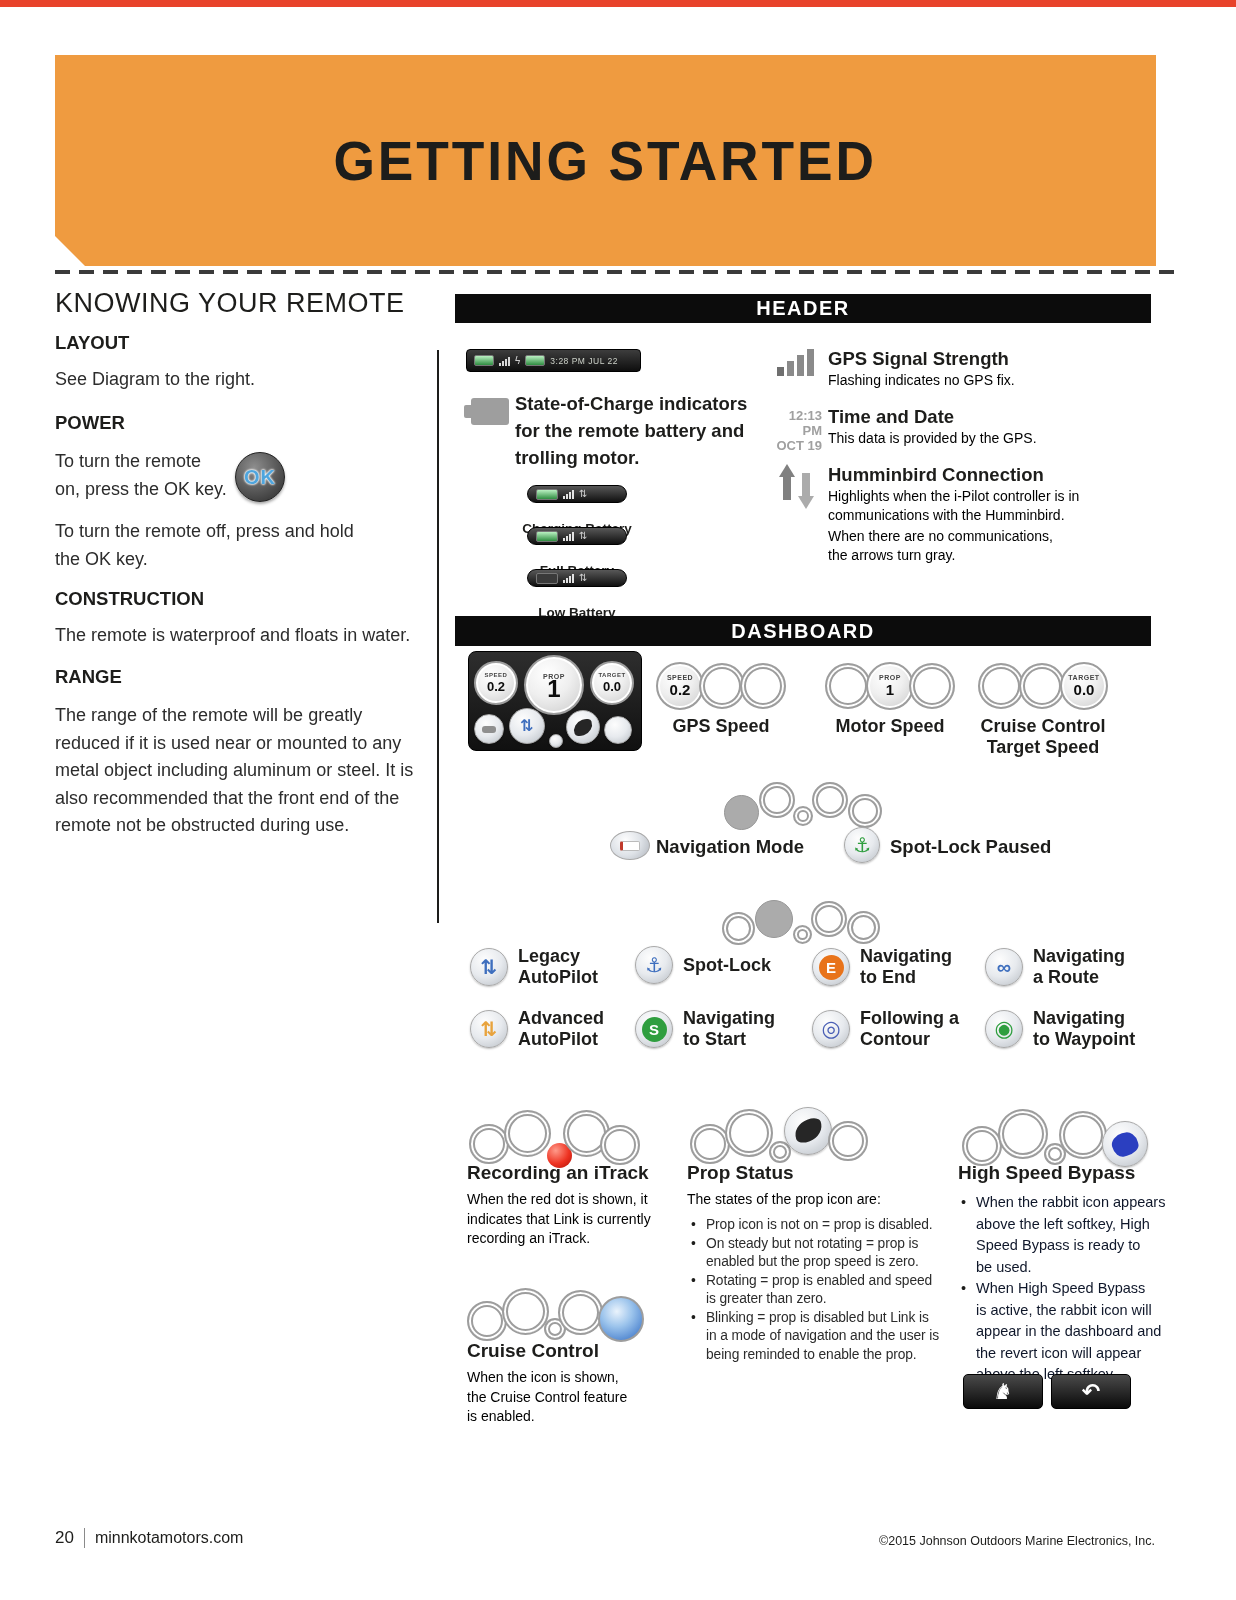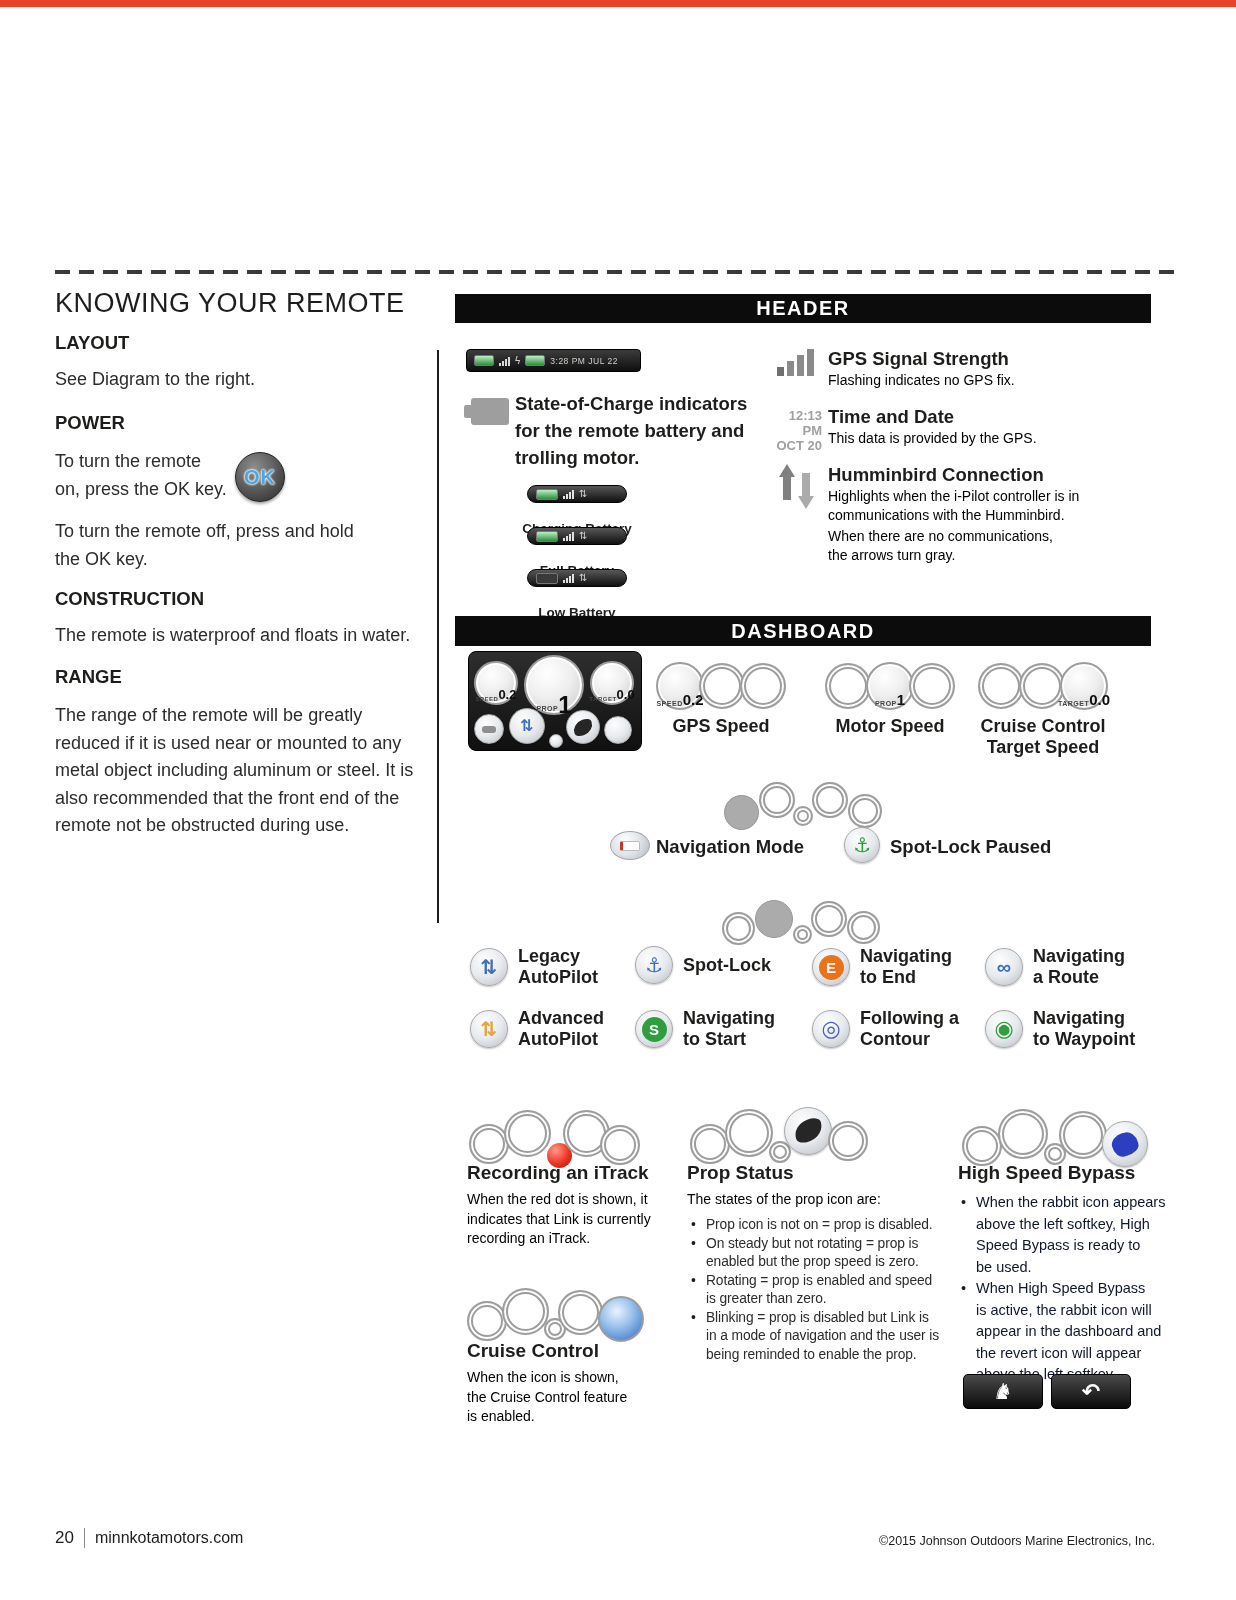--- a/index.html
+++ b/index.html
@@ -79,21 +79,21 @@
 
   
   .ring{box-sizing:border-box;border-radius:50%;background:#fff;border:2px solid #9d9d9d;
         box-shadow:inset 0 0 0 2px #fff,inset 0 0 0 4px #9d9d9d;}
   .fillc{border-radius:50%;background:#ababab;border:1px solid #979797;box-sizing:border-box;}
   .redc{border-radius:50%;background:radial-gradient(circle at 35% 30%,#ff9a8a,#ee3322 55%,#b01005);}
   .bluec{box-sizing:border-box;border-radius:50%;border:2px solid #9d9d9d;
          background:radial-gradient(circle at 40% 32%,#eaf3fc,#9cc4ec 40%,#5b8fd4 75%,#3763ae);}
   .gauge{box-sizing:border-box;border-radius:50%;border:2px solid #9d9d9d;
          background:radial-gradient(circle at 38% 30%,#fff 0%,#efefef 45%,#cfcfcf 90%);
-         box-shadow:inset 0 0 0 2px #fff;display:flex;align-items:flex-end;justify-content:center;}
+         box-shadow:inset 0 0 0 2px #fff;display:flex;flex-direction:column;align-items:center;justify-content:center;}
   .glabel{font-size:7px;font-weight:700;color:#444;letter-spacing:.5px;line-height:8px;}
   .gval{font-size:15px;font-weight:700;color:#0d0d0d;line-height:16px;}
   .silver{box-sizing:border-box;border-radius:50%;border:1px solid #a9a9a9;
           background:radial-gradient(circle at 38% 30%,#fdfdfd,#e7eaee 50%,#c2c7cd 90%);
           box-shadow:0 1px 2px rgba(0,0,0,.25);display:flex;align-items:center;justify-content:center;}
   .propblob{width:62%;height:46%;background:#262626;border-radius:60% 40% 60% 40%/70% 30% 70% 30%;transform:rotate(-20deg);}
   .rblob{width:58%;height:52%;background:#2b3fc0;border-radius:55% 45% 60% 40%/50% 60% 40% 60%;transform:rotate(-15deg);}
 
   .grow{display:flex;align-items:center;justify-content:center;}
   .glbl{text-align:center;font-weight:700;font-size:18px;line-height:21px;margin-top:6px;color:#1d1d1b;}
@@ -127,20 +127,23 @@
   .site{color:#1d1d1b;text-decoration:none;}
   .copyright{font-size:12.5px;color:#1d1d1b;}
 </style>
 </head>
 <body>
 
 <div class="page">
 
   <div class="topstrip"></div>
 
+  <div class="banner">
+    <div class="banner-title">GETTING STARTED</div>
+  </div>
   <div class="dashline"></div>
   <div class="vline"></div>
 
   <div class="abs" style="left:55px;top:288px;width:382px;height:560px">
     <div class="h1 abs" style="left:0;top:0">KNOWING YOUR REMOTE</div>
     <div class="sec abs" style="left:0;top:44px">LAYOUT</div>
     <div class="body18 abs" style="left:0;top:78px">See Diagram to the right.</div>
     <div class="sec abs" style="left:0;top:124px">POWER</div>
     <div class="body18 abs" style="left:0;top:160px">To turn the remote</div>
     <div class="body18 abs" style="left:0;top:188px">on, press the OK key.</div>
@@ -190,21 +193,21 @@
       <i class="bbody"></i>
   </div>
   <div class="abs" style="left:515px;top:390px">
     <div class="bt" style="line-height:27px">State-of-Charge indicators</div>
     <div class="bt" style="line-height:27px">for the remote battery and</div>
     <div class="bt" style="line-height:27px">trolling motor.</div>
   </div>
 
   <div class="abs timegray" style="left:766px;top:408px;width:56px">
     <div>12:13 PM</div>
-    <div>OCT 20</div>
+    <div>OCT 19</div>
   </div>
   <div class="bt abs" style="left:828px;top:405px">Time and Date</div>
   <div class="small abs" style="left:828px;top:429px">This data is provided by the GPS.</div>
 
   <div class="abs" style="left:779px;top:464px;display:flex;gap:3px">
     <div class="arrow" style="--c:#808080">
         <i class="head"></i>
         <i class="shaft"></i>
       </div>
     <div class="arrow" style="--c:#ababab;margin-top:9px">

